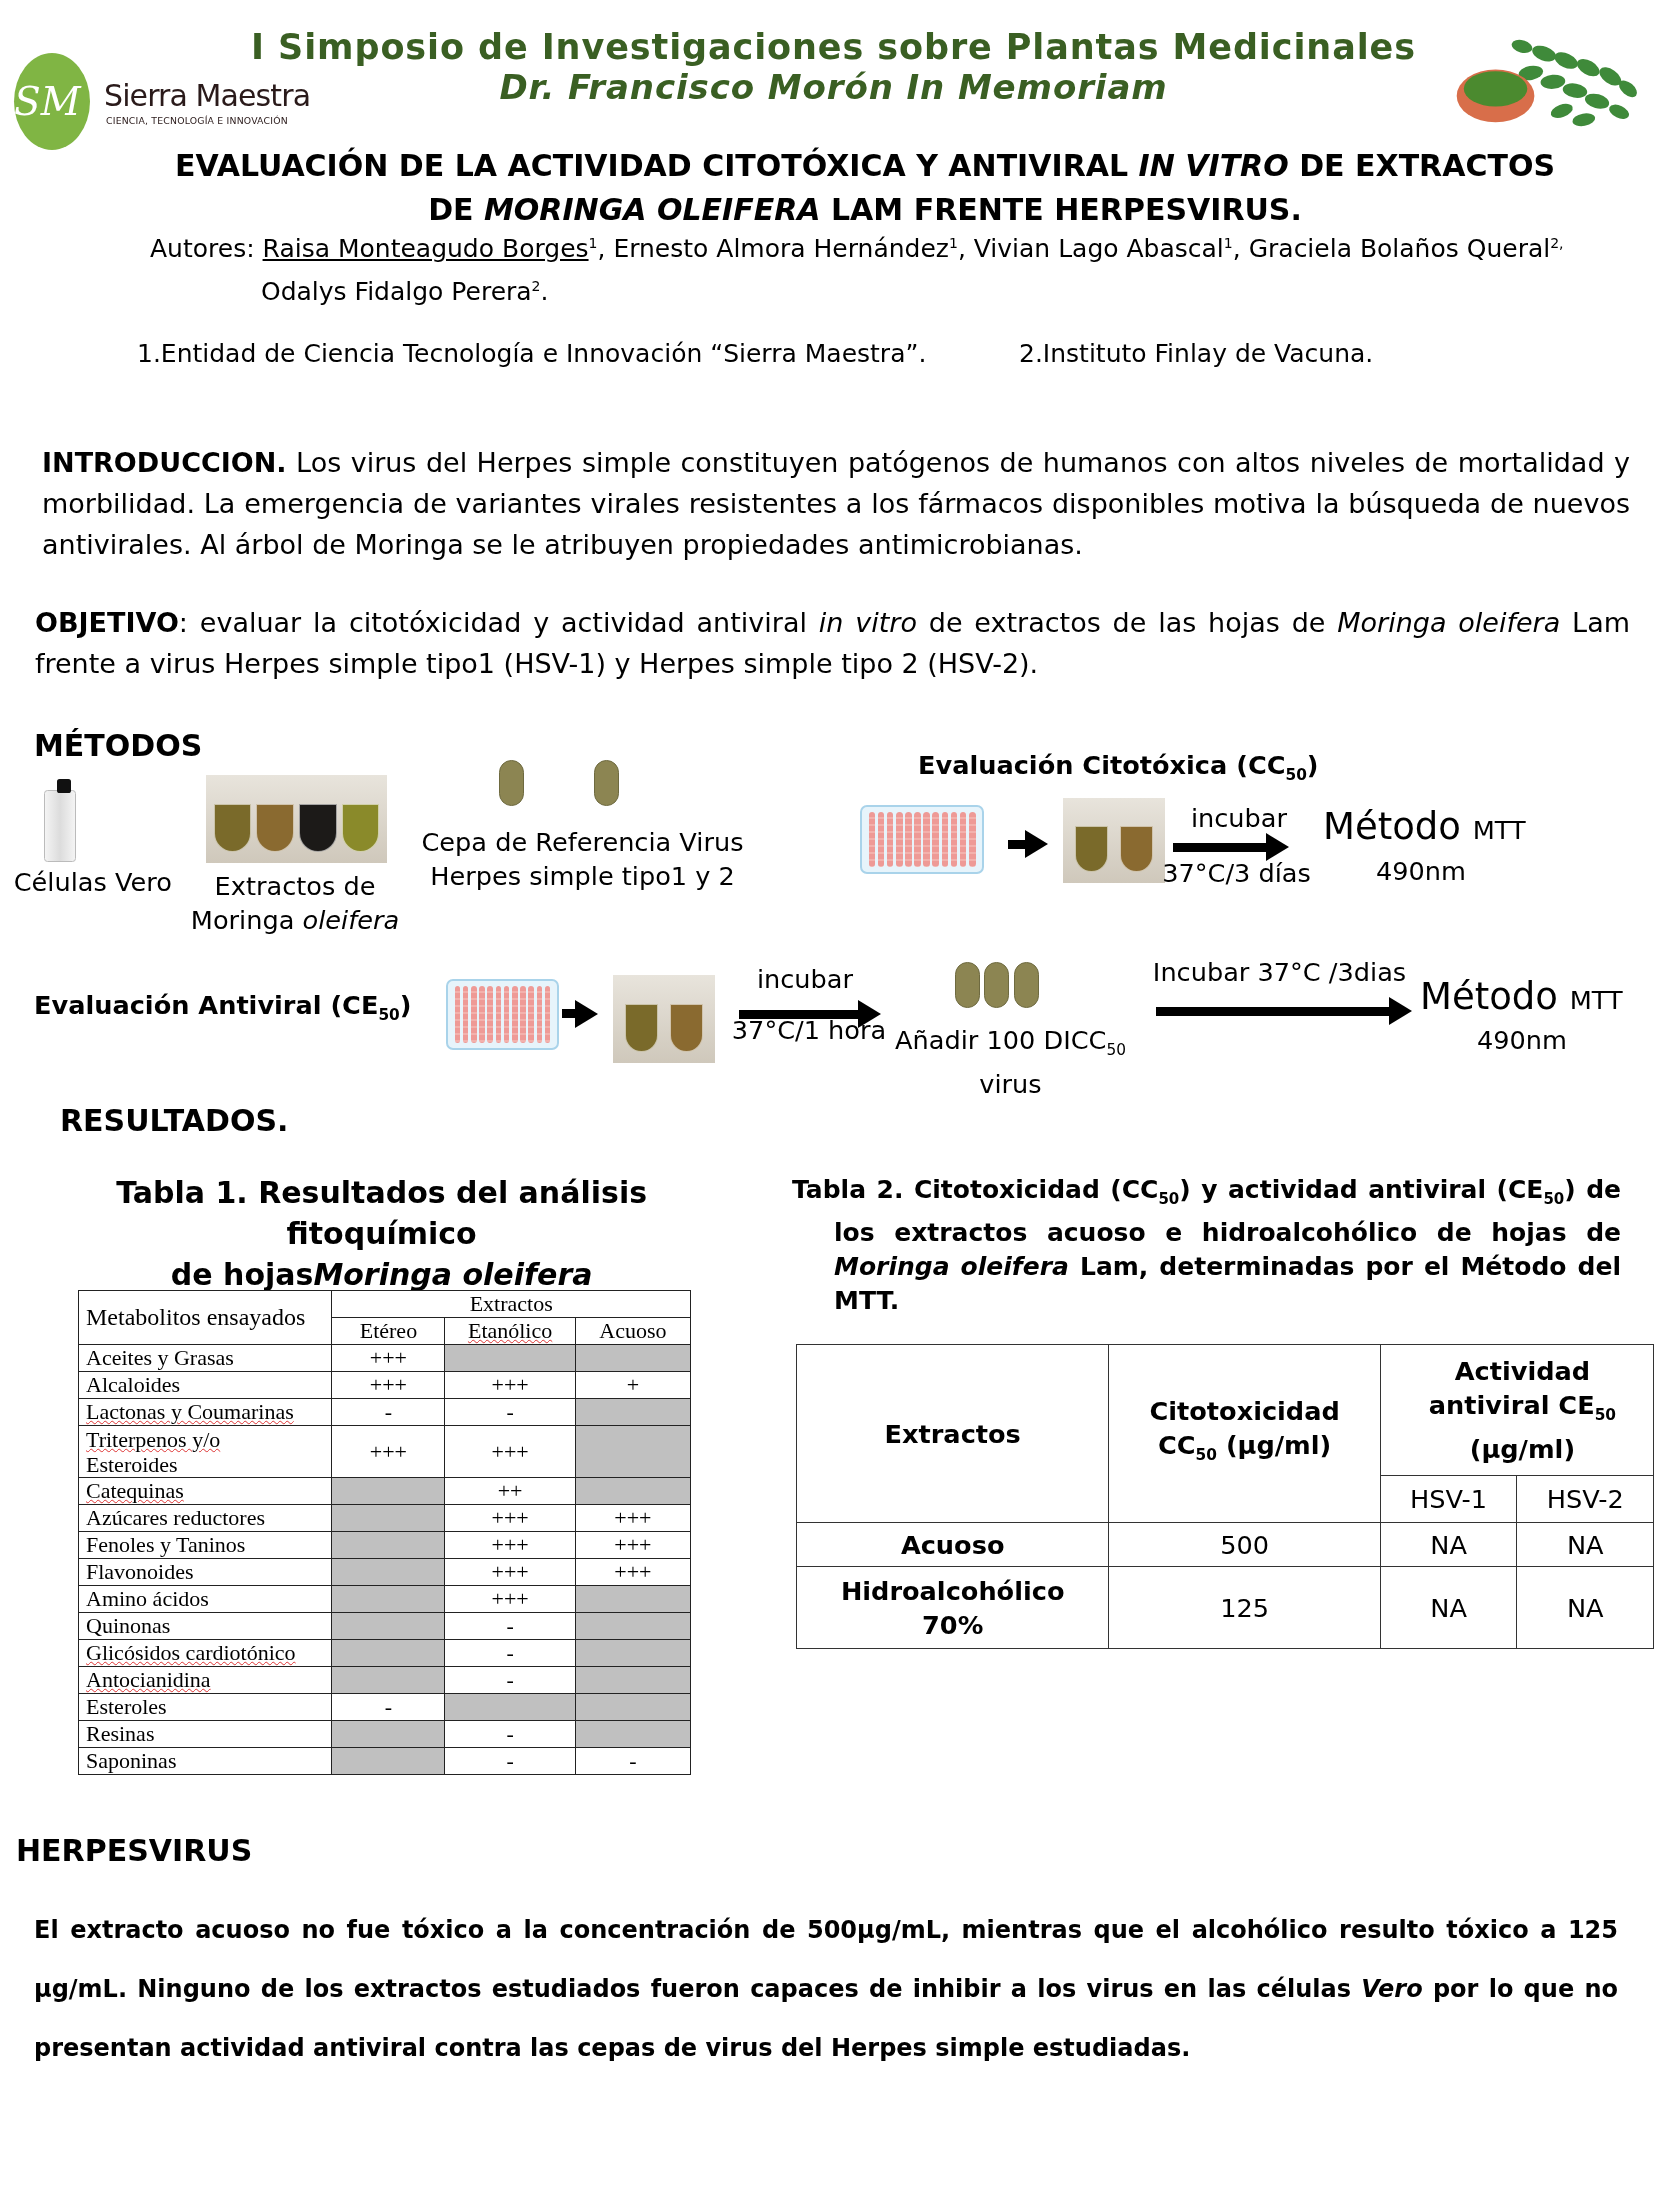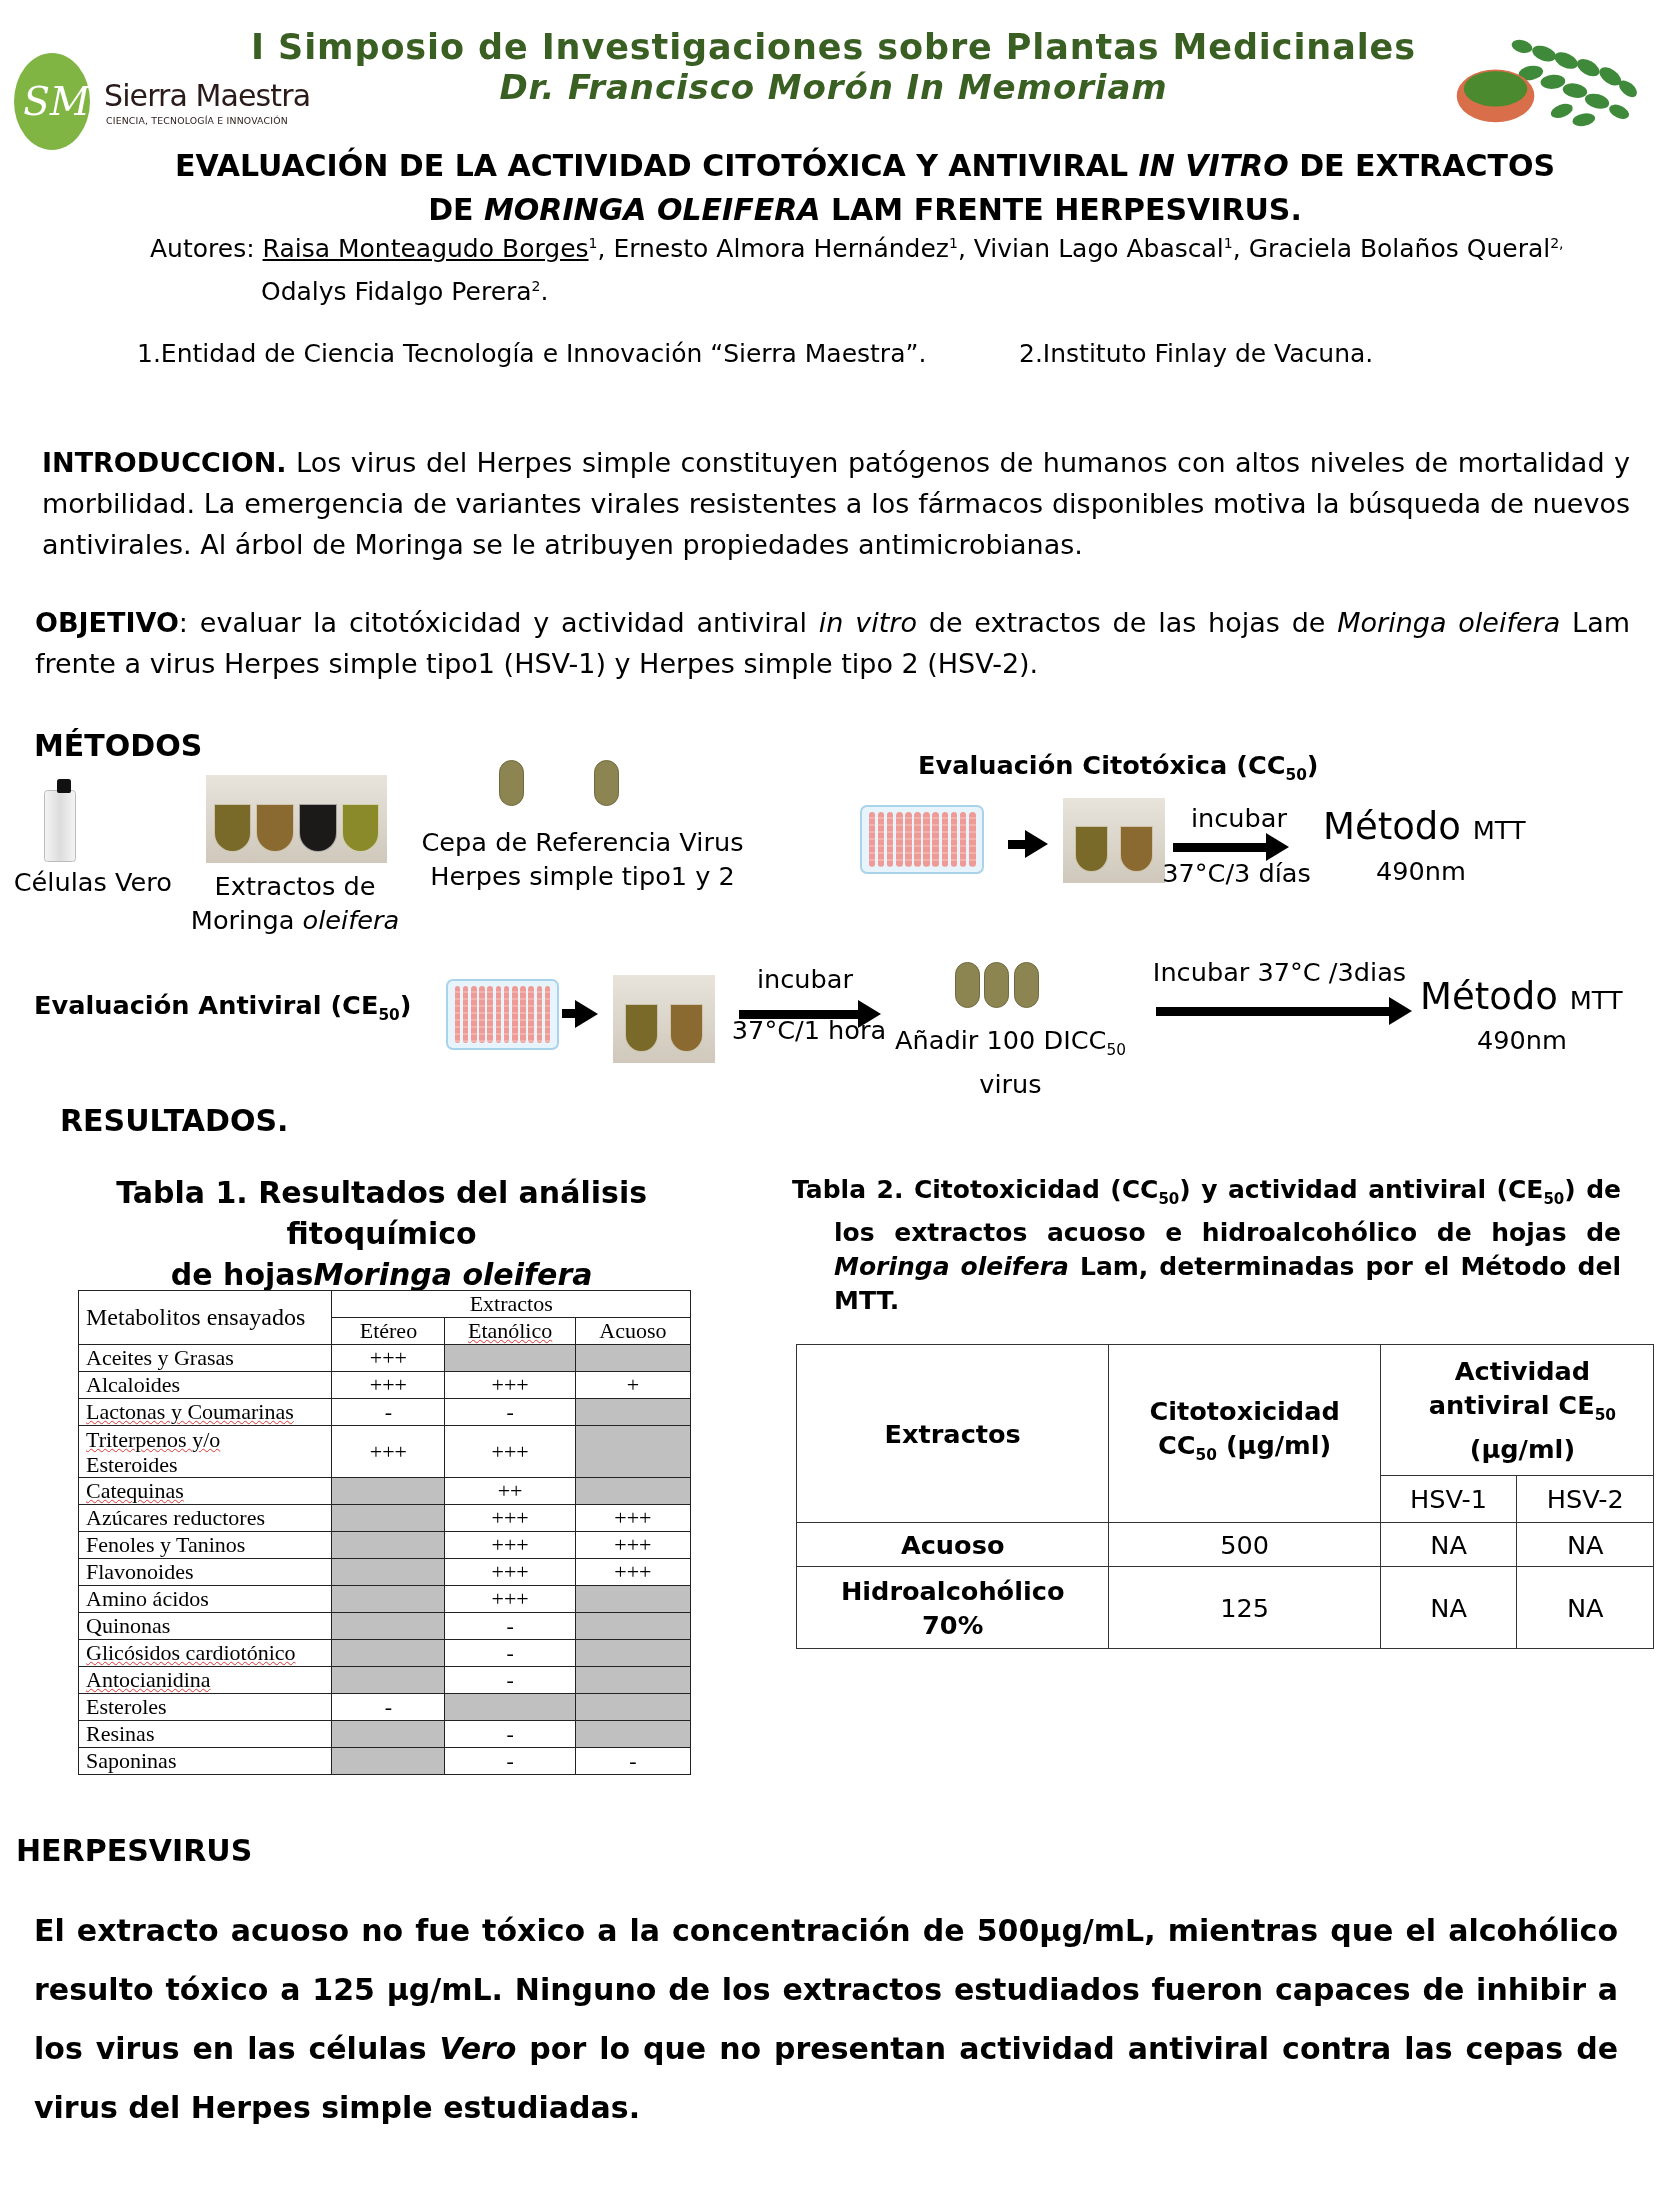--- a/index.html
+++ b/index.html
@@ -5,21 +5,21 @@
   html, body { margin: 0; padding: 0; background: #ffffff; }
   body { width: 1667px; height: 2201px; position: relative; overflow: hidden;
          font-family: "DejaVu Sans", sans-serif; color: #000; }
   .abs { position: absolute; }
   .symp-title { left: 0; width: 1667px; top: 26.5px; text-align: center;
                 font-family: "DejaVu Sans", sans-serif; font-weight: bold;
                 font-size: 35px; color: #3a5f23; letter-spacing: 0.9px; }
   .symp-sub { left: 0; width: 1667px; top: 67px; text-align: center;
               font-weight: bold; font-style: italic; font-size: 34px; color: #3a5f23; letter-spacing: 0.9px; }
   .logo-circle { left: 14px; top: 53px; width: 76px; height: 97px; border-radius: 50%;
-                 background: #80b544; color: #fff; display: flex; align-items: center; justify-content: flex-end;
+                 background: #80b544; color: #fff; display: flex; align-items: center; justify-content: flex-start;
                  font-family: "DejaVu Serif", serif; font-size: 39px; font-style: italic; }
   .logo-name { left: 104px; top: 78px; font-size: 30px; color: #2a1a1a; letter-spacing: -0.9px; }
   .logo-tag { left: 106px; top: 115px; font-size: 9.3px; color: #2a1a1a; letter-spacing: 0.2px; }
   .plant { left: 1447px; top: 26.5px; width: 203px; height: 106px; }
   .paper-title { left: 124px; width: 1482px; text-align: center; font-weight: bold; font-size: 30px; }
   .authors { font-size: 25px; }
   .authors sup { font-size: 14px; }
   .affil { font-size: 25px; top: 339px; }
   .para { left: 42px; width: 1588px; font-size: 27px; line-height: 41px; text-align: justify; margin-top: 20px; }
   .para b { font-weight: bold; }
@@ -38,21 +38,21 @@
   .flask::before { content: ""; position: absolute; top: -12.4px; left: 12.4px; width: 14px; height: 14px; background: #111; border-radius: 2.6px; }
   table { border-collapse: collapse; }
   .t1 { font-family: "Liberation Serif", "DejaVu Serif", serif; font-size: 22px; }
   .t1 td, .t1 th { border: 1.8px solid #222; height: 25.6px; padding: 0 7px; font-weight: normal; }
   .t1 td.c { text-align: center; }
   .t1 td.g { background: #c0c0c0; }
   .t1 .wavy { text-decoration: underline wavy #d33; text-decoration-thickness: 0.9px; }
   .t2 { font-size: 25.6px; }
   .t2 td { border: 1.8px solid #333; text-align: center; }
   .t2 .hb { font-weight: bold; }
-  .concl { left: 34px; width: 1584px; font-size: 30px; font-weight: bold; line-height: 59px; text-align: justify; top: 1901px; }
+  .concl { left: 34px; width: 1584px; font-size: 24px; font-weight: bold; line-height: 59px; text-align: justify; top: 1901px; }
 </style>
 </head>
 <body>
 
 <div class="abs logo-circle">
     <span>SM</span>
   </div>
 <div class="abs logo-name">Sierra Maestra</div>
 <div class="abs logo-tag">CIENCIA, TECNOLOGÍA E INNOVACIÓN</div>
 

